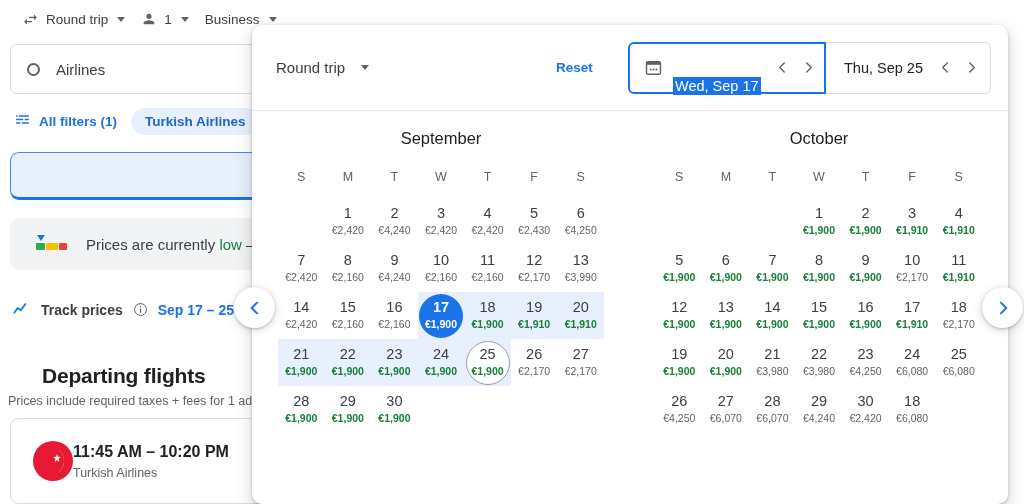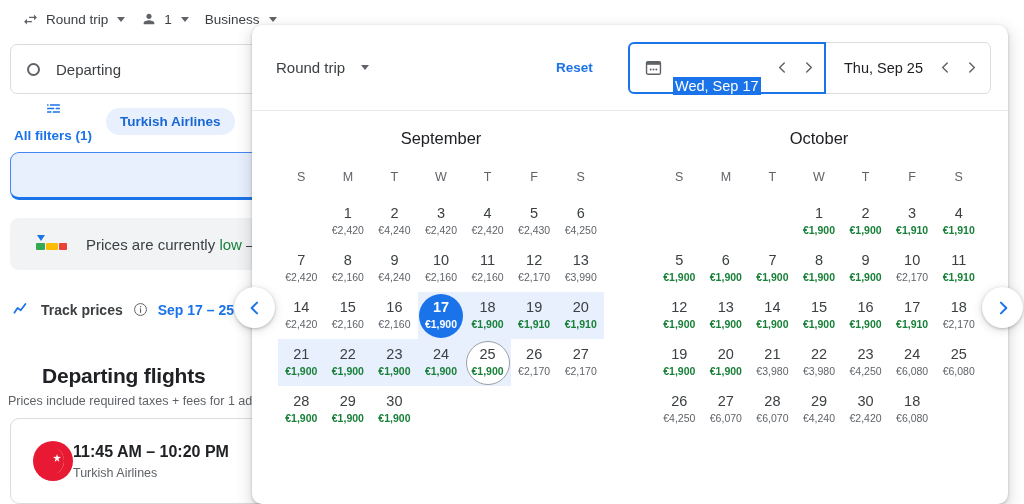--- a/index.html
+++ b/index.html
@@ -23,21 +23,21 @@
 
   .origin-box {
     position:absolute; left:10px; top:44px; width:400px; height:50px;
     border:1px solid #dadce0; border-radius:7px; background:#fff;
     display:flex; align-items:center; padding:0 16px; gap:16px;
   }
   .origin-dot { width:13px;height:13px;border-radius:50%;border:2.4px solid #5f6368; flex:0 0 auto;}
   .origin-text { font-size:15px; color:#3c4043; }
 
   .filters-row { position:absolute; left:14px; top:106px; display:flex; align-items:center; gap:14px; height:30px;}
-  .allfilters { display:flex;align-items:center;gap:8px; color:#1a73e8; font-size:13.5px; font-weight:600; cursor:pointer;flex-direction:column;}
+  .allfilters { display:flex;align-items:center;gap:8px; color:#1a73e8; font-size:13.5px; font-weight:600; cursor:pointer;}
   .chip {
     background:#e8f0fe; color:#1967d2; font-size:13.5px; font-weight:600;
     border-radius:16px; padding:6px 14px; white-space:nowrap;
   }
 
   .blue-banner {
     position:absolute; left:10px; top:152px; width:420px; height:48px;
     border:1px solid #4285f4; border-bottom:3px solid #1a73e8;
     border-radius:9px; background:#e8f0fe;
     display:flex; align-items:center; justify-content:flex-end; padding-right:14px;
@@ -165,21 +165,21 @@
       <span class="caret"></span>
     </div>
     <div class="ctl">
       <span class="lbl">Business</span>
       <span class="caret"></span>
     </div>
   </div>
 
   <div class="origin-box">
     <span class="origin-dot"></span>
-    <span class="origin-text">Departing</span>
+    <span class="origin-text">Airlines</span>
   </div>
 
   <div class="filters-row">
     <div class="allfilters">
       <span>
         <svg viewBox="0 0 24 24" width="17" height="17">
             <path fill="#1a73e8" d="M3 6h2v2H3V6zm4 0h14v2H7V6zM3 11h10v2H3v-2zm12 0h6v2h-6v-2zM3 16h6v2H3v-2zm8 0h10v2H11v-2z"></path>
           </svg>
       </span>
       <span>All filters (1)</span>

